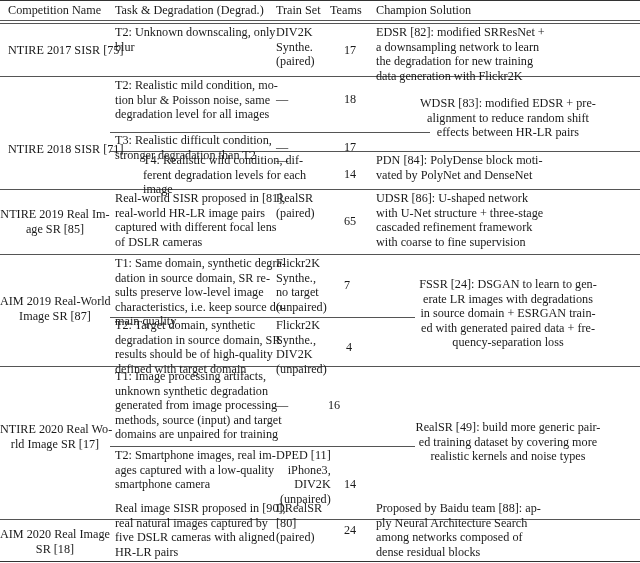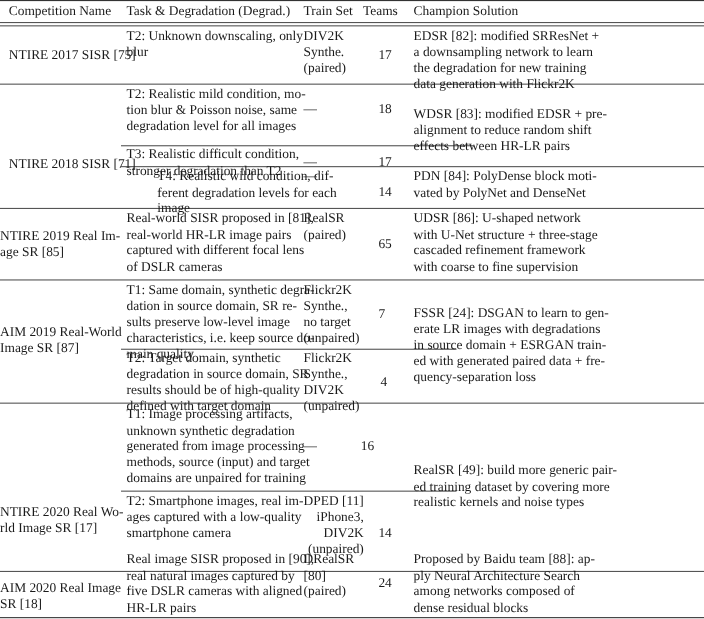--- a/index.html
+++ b/index.html
@@ -1,19 +1,19 @@
 <!DOCTYPE html>
 <html><head>
 <meta charset="utf-8">
 <style>
   html, body { margin:0; padding:0; background:#fff; }
   body { width:640px; height:563px; position:relative; overflow:hidden;
          font-family:"Liberation Serif","DejaVu Serif",serif; color:#1a1a1a; font-size:12.2px; line-height:14.6px; }
   .cell { position:absolute; white-space:pre; }
-  .c { text-align:left; }
+  .c { text-align:center; }
   .rule { position:absolute; background:#555; height:1px; }
   .thick { height:1.4px; background:#333; }
 </style>
 </head>
 <body>
 
 <div class="rule thick" style="left:0;top:0;width:640px;"></div>
 <div class="rule" style="left:0;top:20px;width:640px;"></div>
 <div class="rule" style="left:0;top:23px;width:640px;"></div>
 <div class="rule" style="left:0;top:76px;width:640px;"></div>
@@ -100,21 +100,21 @@
 Synthe.,
 DIV2K
 (unpaired)</div>
 <div class="cell" style="left:346px;top:340px;">4</div>
 <div class="cell c" style="left:376px;top:277px;width:264px;">FSSR [24]: DSGAN to learn to gen-
 erate LR images with degradations
 in source domain + ESRGAN train-
 ed with generated paired data + fre-
 quency-separation loss</div>
 
-<div class="cell c" style="left:0;top:422px;width:110px;margin-top:36px;">NTIRE 2020 Real Wo-
+<div class="cell c" style="left:0;top:422px;width:110px;">NTIRE 2020 Real Wo-
 rld Image SR [17]</div>
 <div class="cell" style="left:115px;top:369px;">T1: Image processing artifacts,
 unknown synthetic degradation
 generated from image processing
 methods, source (input) and target
 domains are unpaired for training</div>
 <div class="cell" style="left:276px;top:398px;">—</div>
 <div class="cell" style="left:328px;top:398px;font-family:Liberation Serif, serif;">16</div>
 <div class="cell" style="left:115px;top:448px;">T2: Smartphone images, real im-
 ages captured with a low-quality

